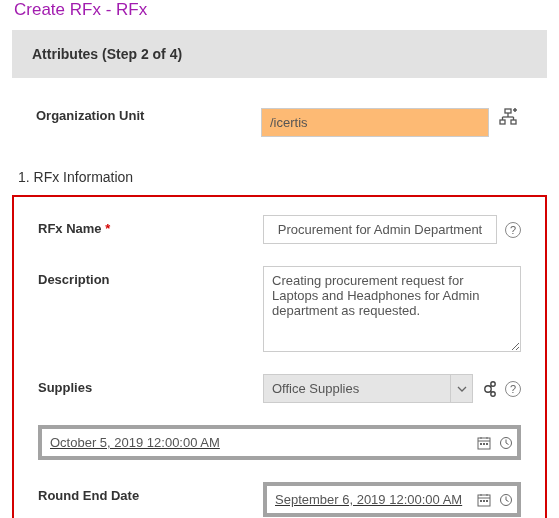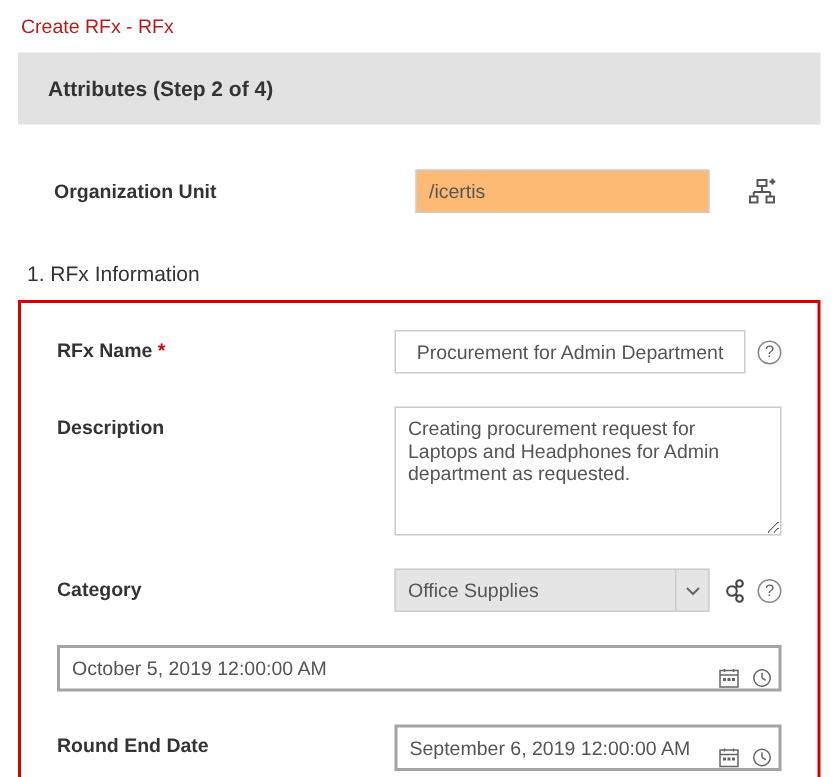--- a/index.html
+++ b/index.html
@@ -8,41 +8,39 @@
       padding: 0;
     }
     body {
       font-family: "Segoe UI", Arial, sans-serif;
       font-size: 13px;
       color: #333;
       background: #fff;
       width: 559px;
     }
     .page-title {
-      font-size: 13px;
+      font-size: 17px;
       font-weight: 400;
-      color: #b91c1c;
-      padding: 10px 14px 10px 14px;
+      color: #a21caf;
+      padding: 0 14px 10px 14px;
     }
     .step-bar {
       background: #e2e2e2;
       padding: 16px 20px;
       font-size: 14px;
       font-weight: 600;
       color: #333;
       margin: 0 6px;
     }
     .content {
       padding: 0 6px;
     }
     .org-row {
       display: flex;
-      align-items: center;
       padding: 30px 30px 18px 30px;
-      gap: 16px;
     }
     .org-label {
       width: 225px;
       font-size: 13px;
       color: #333;
       font-weight: 600;
     }
     .org-input {
       flex: 1;
       border: 1px solid #ccc;
@@ -153,24 +151,25 @@
     .link-icon {
       margin-left: 6px;
       width: 18px;
       height: 18px;
       cursor: pointer;
       flex-shrink: 0;
     }
     .date-wrap {
       flex: 1;
       display: flex;
-      border: 2px solid #a3a3a3;
-      align-items: flex-end;
+      border: 4px solid #a3a3a3;
+      align-items: center;
       background: #fff;
       min-width: 0;
+      text-decoration: underline;
     }
     .date-text {
       flex: 1;
       padding: 6px 8px;
       font-size: 13px;
       color: #555;
       overflow: hidden;
       white-space: nowrap;
     }
     .date-icon, .time-icon {
@@ -224,21 +223,21 @@
     </div>
 
     <div class="form-row">
       <div class="form-label">Description</div>
       <div class="form-field-wrap">
         <textarea class="textarea" style="">Creating procurement request for Laptops and Headphones for Admin department as requested.</textarea>
       </div>
     </div>
 
     <div class="form-row">
-      <div class="form-label">Category</div>
+      <div class="form-label">Supplies</div>
       <div class="form-field-wrap">
         <div class="select-wrap">
           <div class="select-text">Office Supplies</div>
           <div class="select-arrow">
             <svg width="10" height="6" viewBox="0 0 10 6">
                 <path d="M1 1 L5 5 L9 1" fill="none" stroke="#666" stroke-width="1.3"></path>
               </svg>
           </div>
         </div>
         <span class="link-icon">

